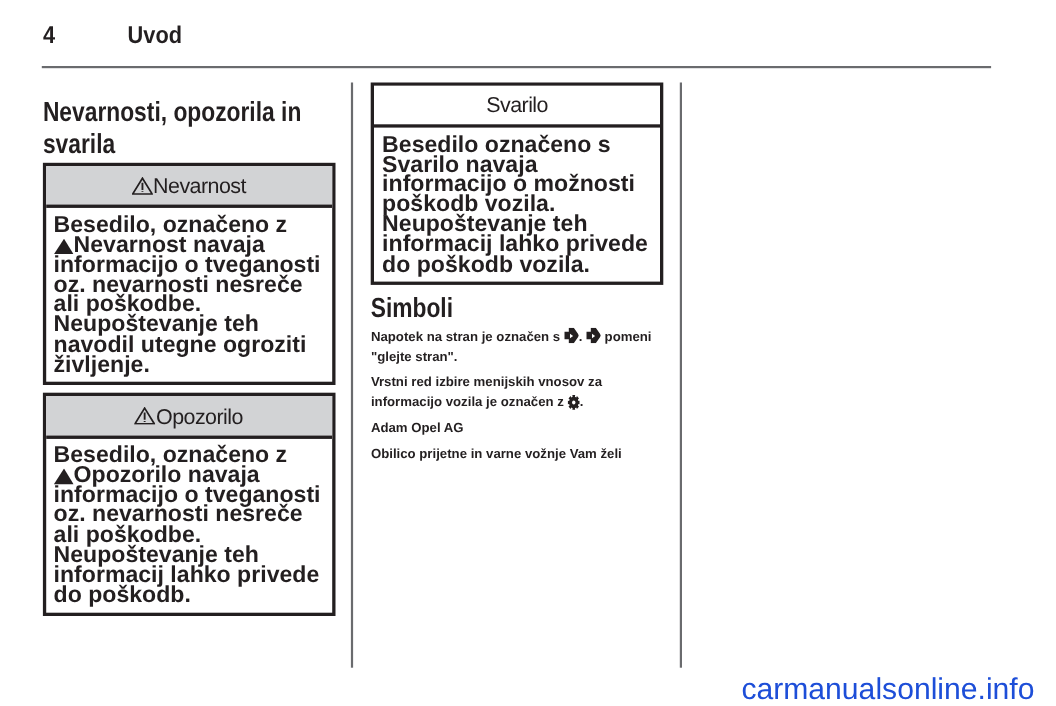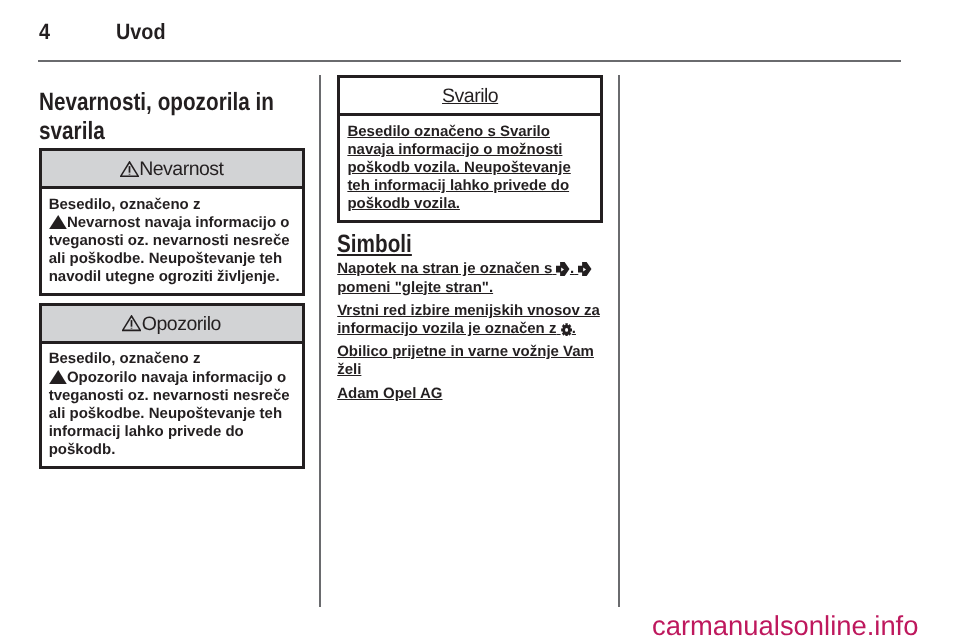--- a/index.html
+++ b/index.html
@@ -17,49 +17,49 @@
   .hrule{position:absolute;left:38px;top:60px;width:863px;height:1.6px;background:#6a6b6e;}
 
   
   .vrule{position:absolute;top:75px;width:2px;height:532px;background:#6a6b6e;}
   .vrule.a{left:318.5px;}
   .vrule.b{left:617.6px;}
 
   
   .col{position:absolute;}
   .col1{left:38.5px;top:91px;width:266.2px;}
-  .col2{left:337.2px;top:75px;width:265.8px;text-decoration:underline;}
+  .col2{left:337.2px;top:75px;width:265.8px;}
 
   .h1{font-size:25px;font-weight:bold;line-height:28.5px;margin:0 0 0px 0;
       letter-spacing:0;position:relative;top:-3px;
       transform:scaleX(0.829);transform-origin:0 0;width:320px;}
     .h2{font-size:25px;font-weight:bold;line-height:22px;margin:10.3px 0 0 0;
       transform:scaleX(0.829);transform-origin:0 0;width:320px;}
 
   
   .box{border:3px solid #231f20;background:#fff;box-sizing:border-box;}
   .box1{margin-top:0px;}
   .box2{margin-top:7px;}
   .box-head{height:38.2px;display:flex;align-items:center;justify-content:center;padding-top:1.2px;
             border-bottom:3px solid #231f20;background:#d2d3d5;box-sizing:border-box;}
   .box-head.plain{background:#ffffff;}
   .box-head .tri{width:19px;height:16.2px;margin-right:0.5px;display:block;
                  position:relative;top:-0.5px;}
   .box-head .ttl{font-size:19.5px;line-height:19.5px;font-weight:normal;letter-spacing:-0.5px;
                  position:relative;top:1px;}
   .box-body{padding:6.4px 8px 6.5px 7.2px;}
-  .box-body p{margin:0;font-size:15px;font-weight:bold;line-height:18.15px;}
+  .box-body p{margin:0;font-size:21px;font-weight:bold;line-height:18.15px;}
 
-  .bodytxt{font-size:15px;font-weight:bold;line-height:18.05px;margin:5.3px 0 0 0;}
+  .bodytxt{font-size:12px;font-weight:bold;line-height:18.05px;margin:5.3px 0 0 0;}
 
   .isym{display:inline-block;vertical-align:-2.6px;}
   .gear{vertical-align:-3.6px;}
   .tri-in{width:17.9px;height:14.2px;vertical-align:-2.5px;margin-right:0.3px;}
 
-  .watermark{position:absolute;left:652px;top:611.8px;font-size:27.4px;color:#be185d;
+  .watermark{position:absolute;left:674px;top:611.8px;font-size:27.4px;color:#1d4ed8;
              letter-spacing:0;font-weight:normal;line-height:27px;}
 </style>
 </head>
 <body>
 
 <div class="page">
 
   <div class="pg-num">4</div>
   <div class="chapter">Uvod</div>
   <div class="hrule"></div>
@@ -125,18 +125,18 @@
           <path d="M5.2 5.5 L8.0 7.4 L5.2 9.4 Z" fill="#ffffff"></path>
         </svg>
       <span>pomeni "glejte stran".</span></p>
 
     <p class="bodytxt"><span>Vrstni red izbire menijskih vnosov za informacijo vozila je označen z</span>
       <svg class="isym gear" width="11.2" height="13.8" viewBox="0 0 12.8 12.8" preserveAspectRatio="none">
           <path d="M4.91 0.18 L7.89 0.18 L7.57 1.54 L9.01 2.14 L9.74 0.94 L11.86 3.06 L10.66 3.79 L11.26 5.23 L12.62 4.91 L12.62 7.89 L11.26 7.57 L10.66 9.01 L11.86 9.74 L9.74 11.86 L9.01 10.66 L7.57 11.26 L7.89 12.62 L4.91 12.62 L5.23 11.26 L3.79 10.66 L3.06 11.86 L0.94 9.74 L2.14 9.01 L1.54 7.57 L0.18 7.89 L0.18 4.91 L1.54 5.23 L2.14 3.79 L0.94 3.06 L3.06 0.94 L3.79 2.14 L5.23 1.54 Z" fill="#231f20"></path>
           <circle cx="6.4" cy="6.4" r="1.75" fill="#ffffff"></circle>
         </svg><span>.</span></p>
 
+    <p class="bodytxt">Adam Opel AG</p>
     <p class="bodytxt">Obilico prijetne in varne vožnje Vam želi</p>
-    <p class="bodytxt">Adam Opel AG</p>
   </div>
 
   <div class="watermark">carmanualsonline.info</div>
 </div>
 
 </body></html>

